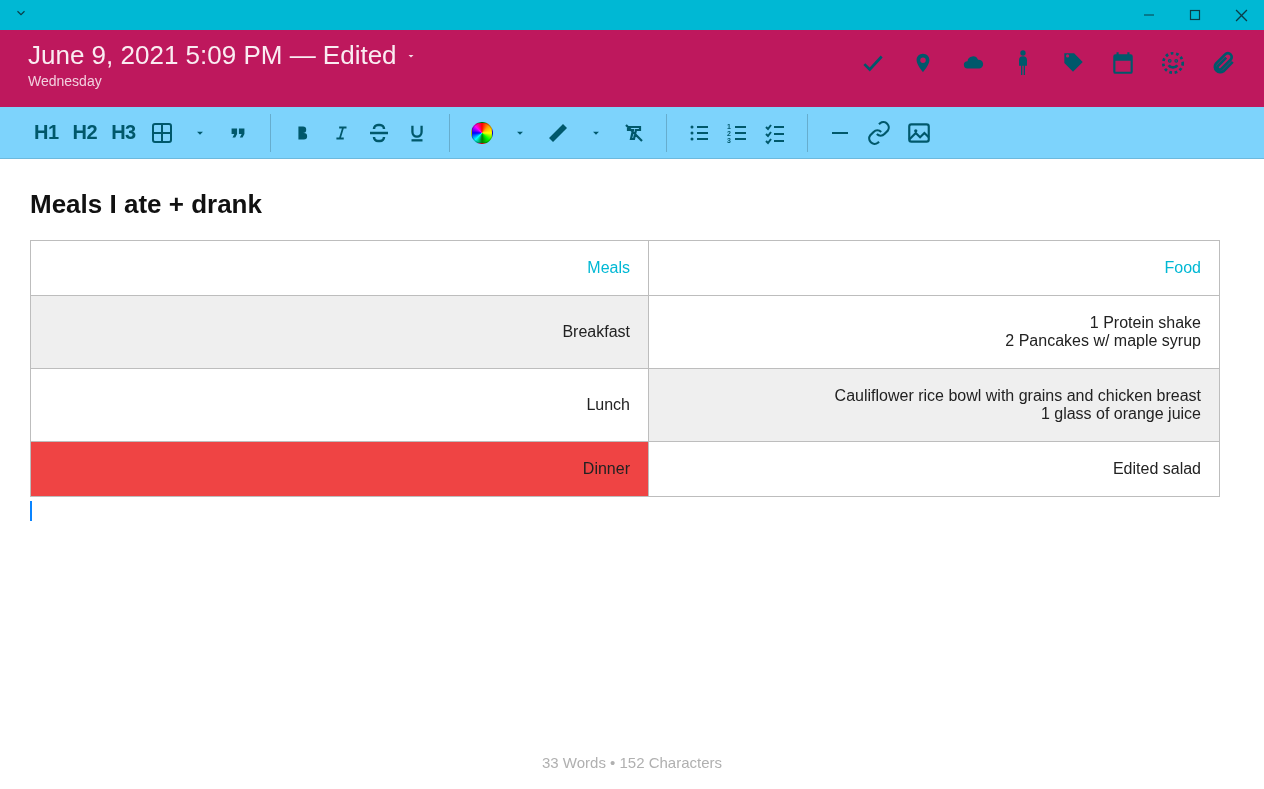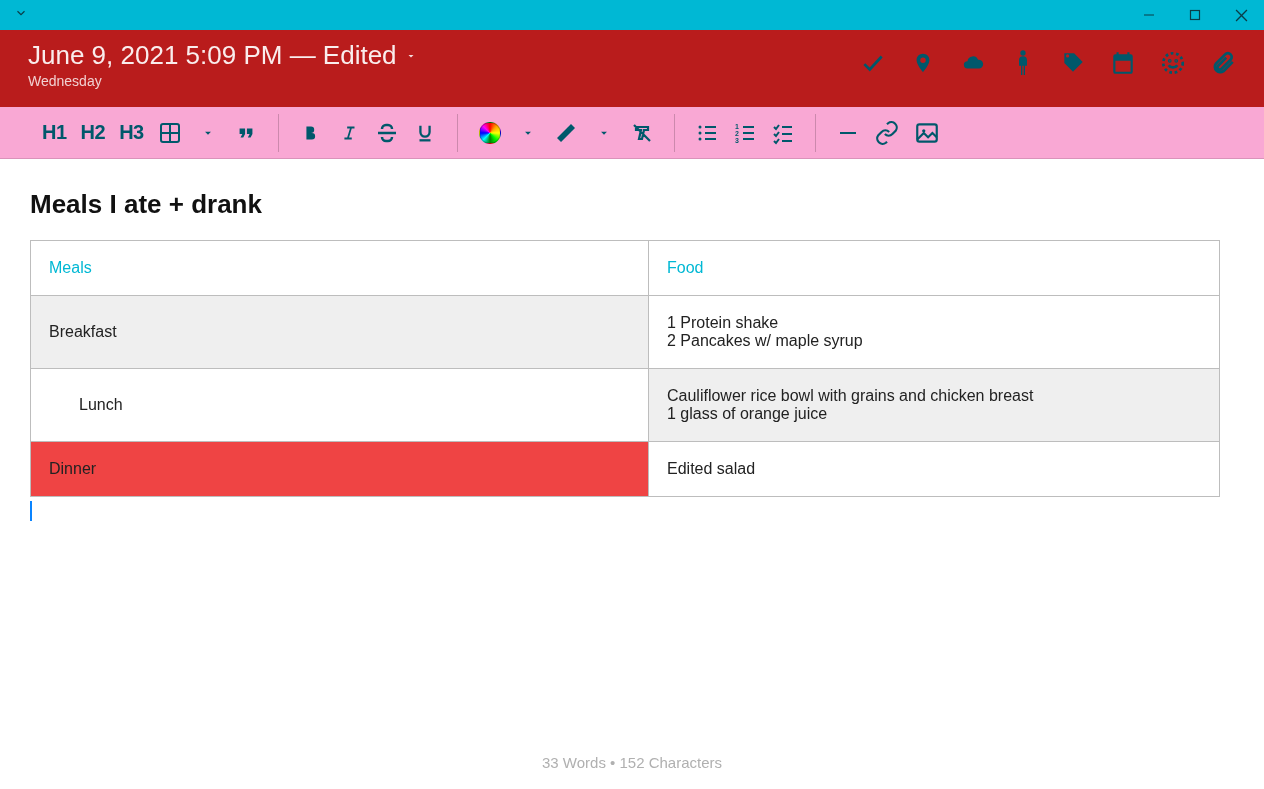--- a/index.html
+++ b/index.html
@@ -22,21 +22,21 @@
   .titlebar-right { display:flex; height:100%; }
   .win-btn {
     width:46px; height:100%;
     display:flex; align-items:center; justify-content:center;
     cursor:pointer;
   }
   .win-btn svg { stroke:#0a3d47; }
 
   
   .header {
-    background:#b91c1c;
+    background:#be185d;
     padding:10px 28px 18px 28px;
     display:flex; justify-content:space-between; align-items:flex-start;
   }
   .header-left { display:flex; flex-direction:column; }
   .date-row { display:flex; align-items:center; gap:8px; cursor:pointer; }
   .date-txt {
     font-size:26px; font-weight:400;
     color:rgba(255,255,255,0.92);
   }
   .date-row svg { fill:rgba(255,255,255,0.85); }
@@ -47,24 +47,24 @@
   .header-right {
     display:flex; align-items:center; gap:24px;
     padding-top:10px;
   }
   .hdr-icon { width:26px; height:26px; display:flex; align-items:center; justify-content:center; cursor:pointer; }
   .hdr-icon svg { fill:#00586b; }
   .hdr-icon.stroke svg { fill:none; stroke:#00586b; stroke-width:2.5; }
 
   
   .toolbar {
-    background:#f9a8d4;
+    background:#7dd3fc;
     height:52px;
     display:flex; align-items:center;
-    padding:0 36px;
+    padding:0 28px;
     border-bottom:1px solid rgba(0,0,0,0.12);
     gap:2px;
   }
   .tb-btn {
     height:36px; min-width:36px;
     padding:0 6px;
     display:flex; align-items:center; justify-content:center;
     cursor:pointer;
     color:#00586b;
     font-weight:700;
@@ -94,21 +94,21 @@
   }
   table.food {
     width:1190px;
     border-collapse:collapse;
     border:1px solid #bdbdbd;
     font-size:16px;
   }
   table.food th, table.food td {
     border:1px solid #bdbdbd;
     padding:18px 18px;
-    text-align:left; vertical-align:middle;
+    text-align:right; vertical-align:middle;
     font-weight:400;
   }
   table.food th {
     color:#00b8d4; font-weight:400; font-size:16px;
   }
   table.food .meal-col { width:618px; }
   
   tr.r1 td:first-child { background:#efefef; }
   tr.r1 td:last-child  { background:#ffffff; }
   tr.r2 td:first-child { background:#ffffff;padding-left:48px; }

